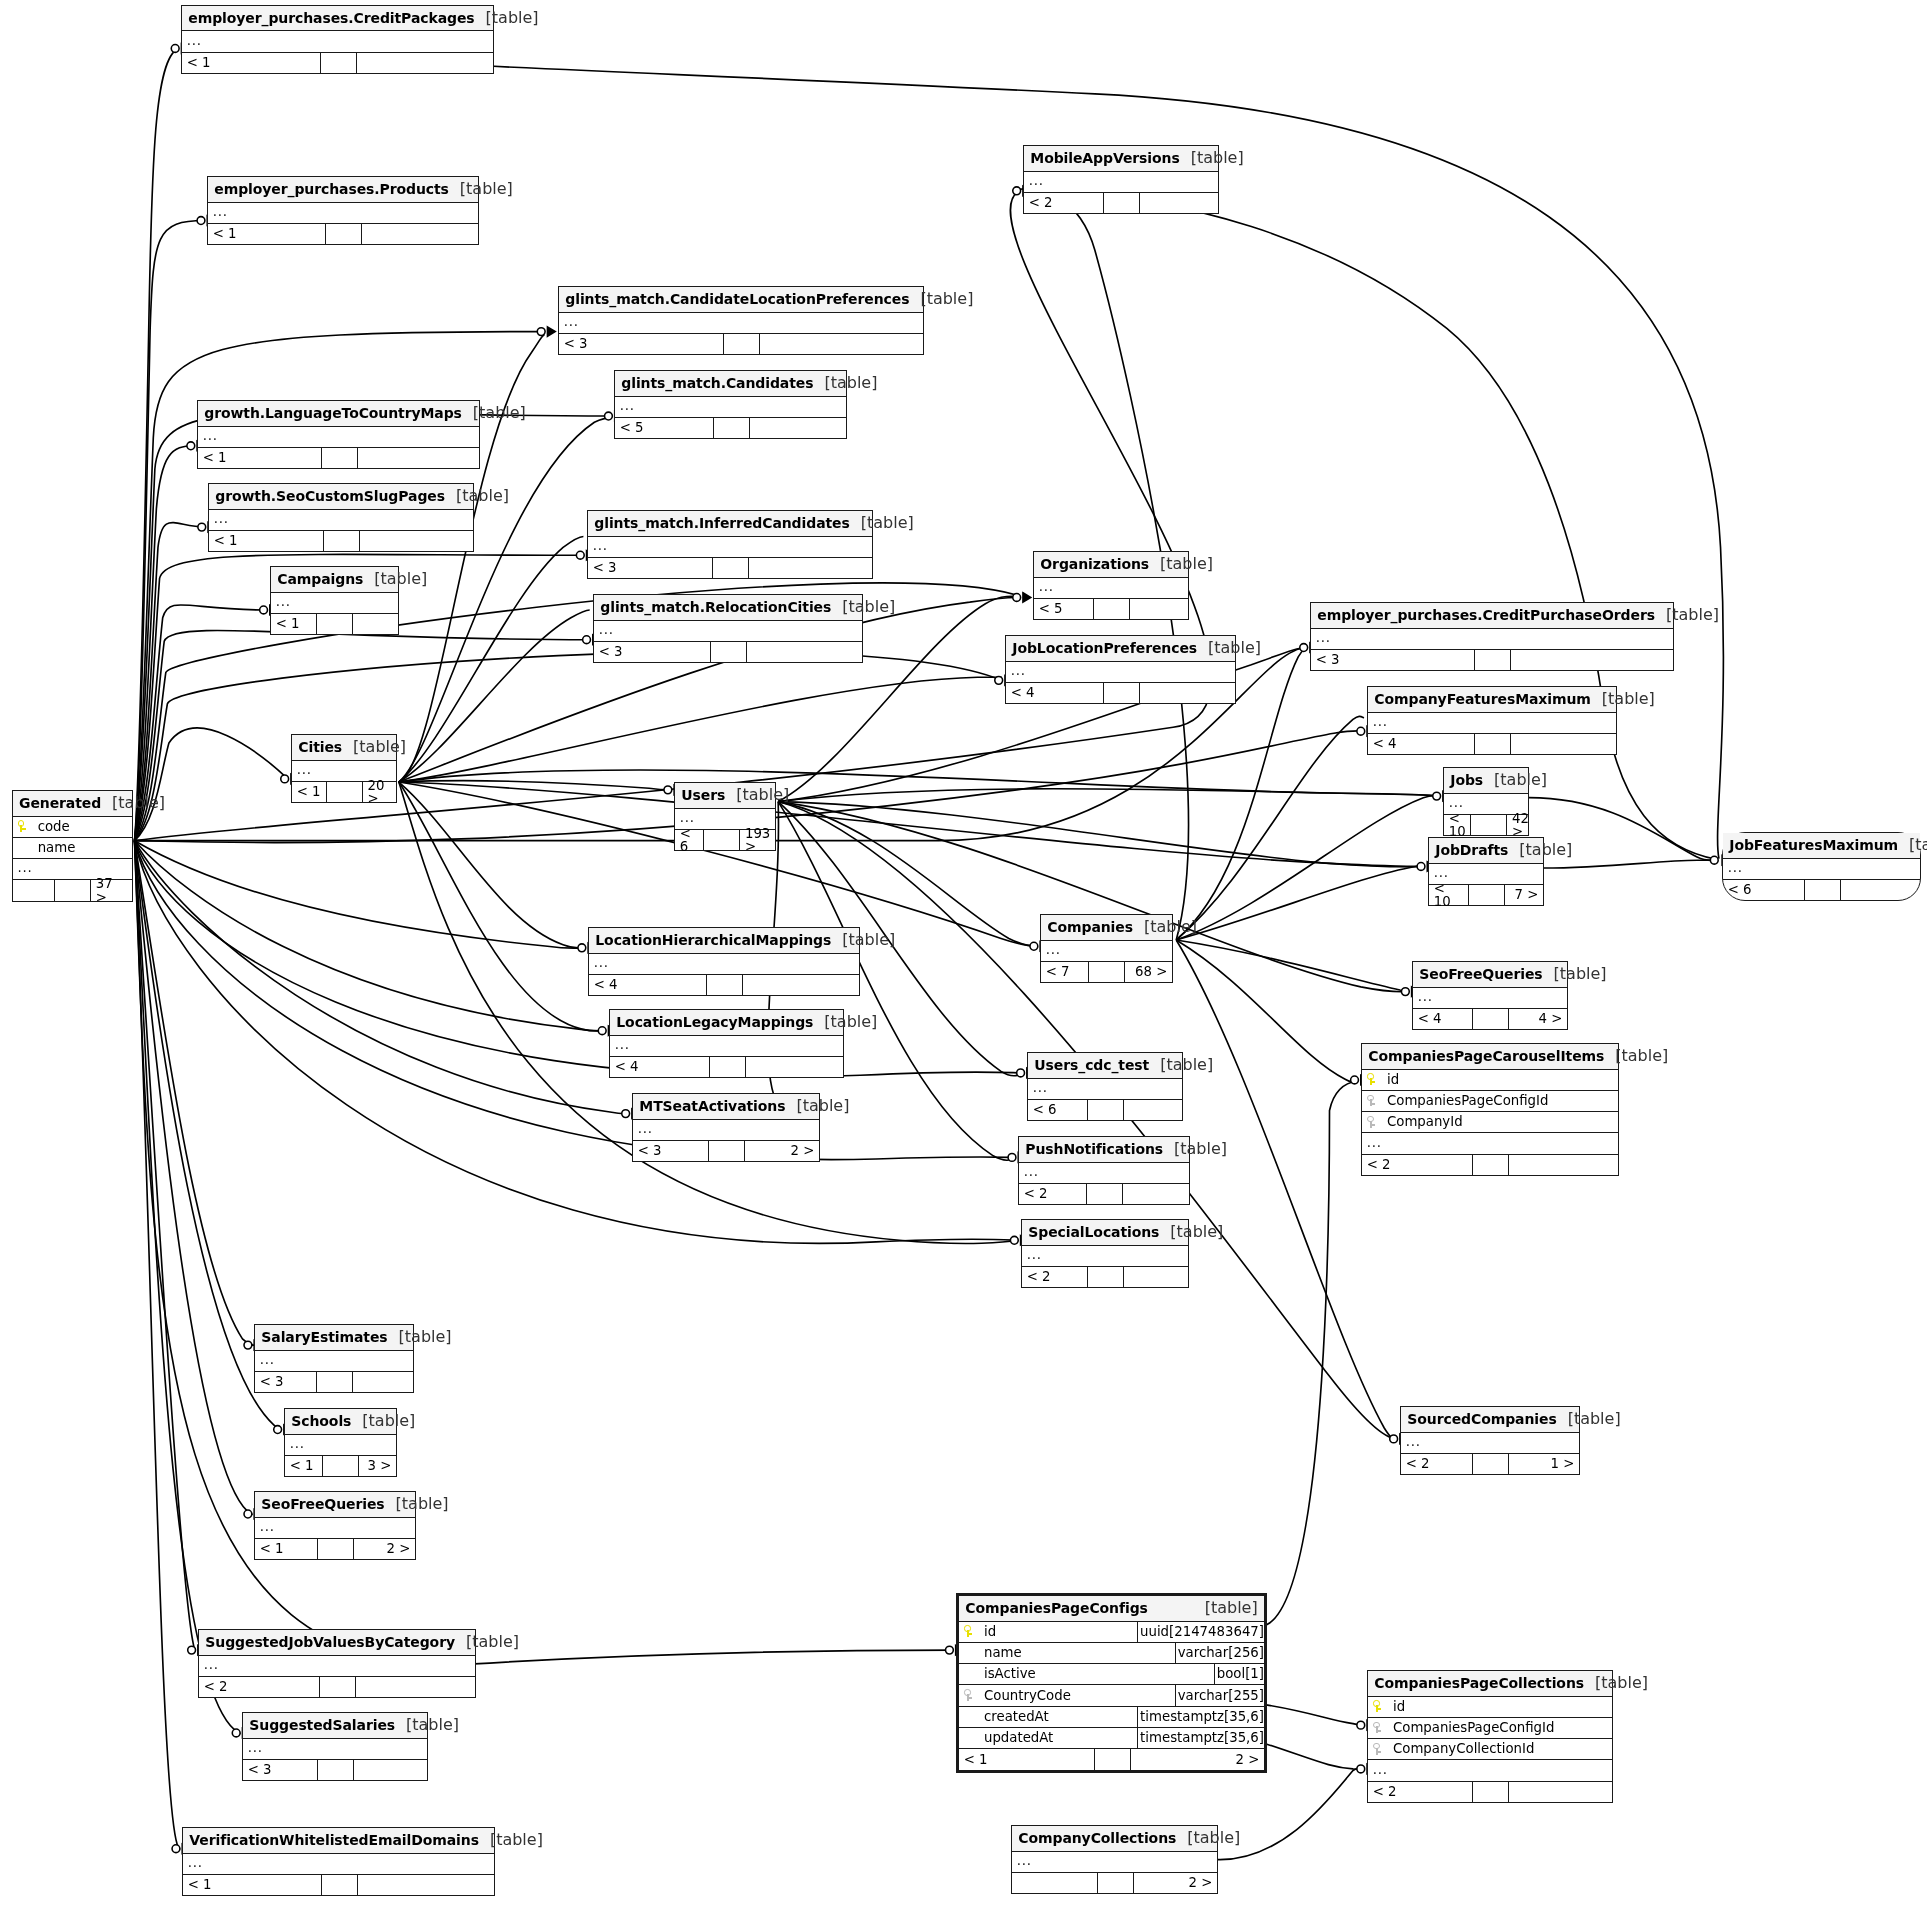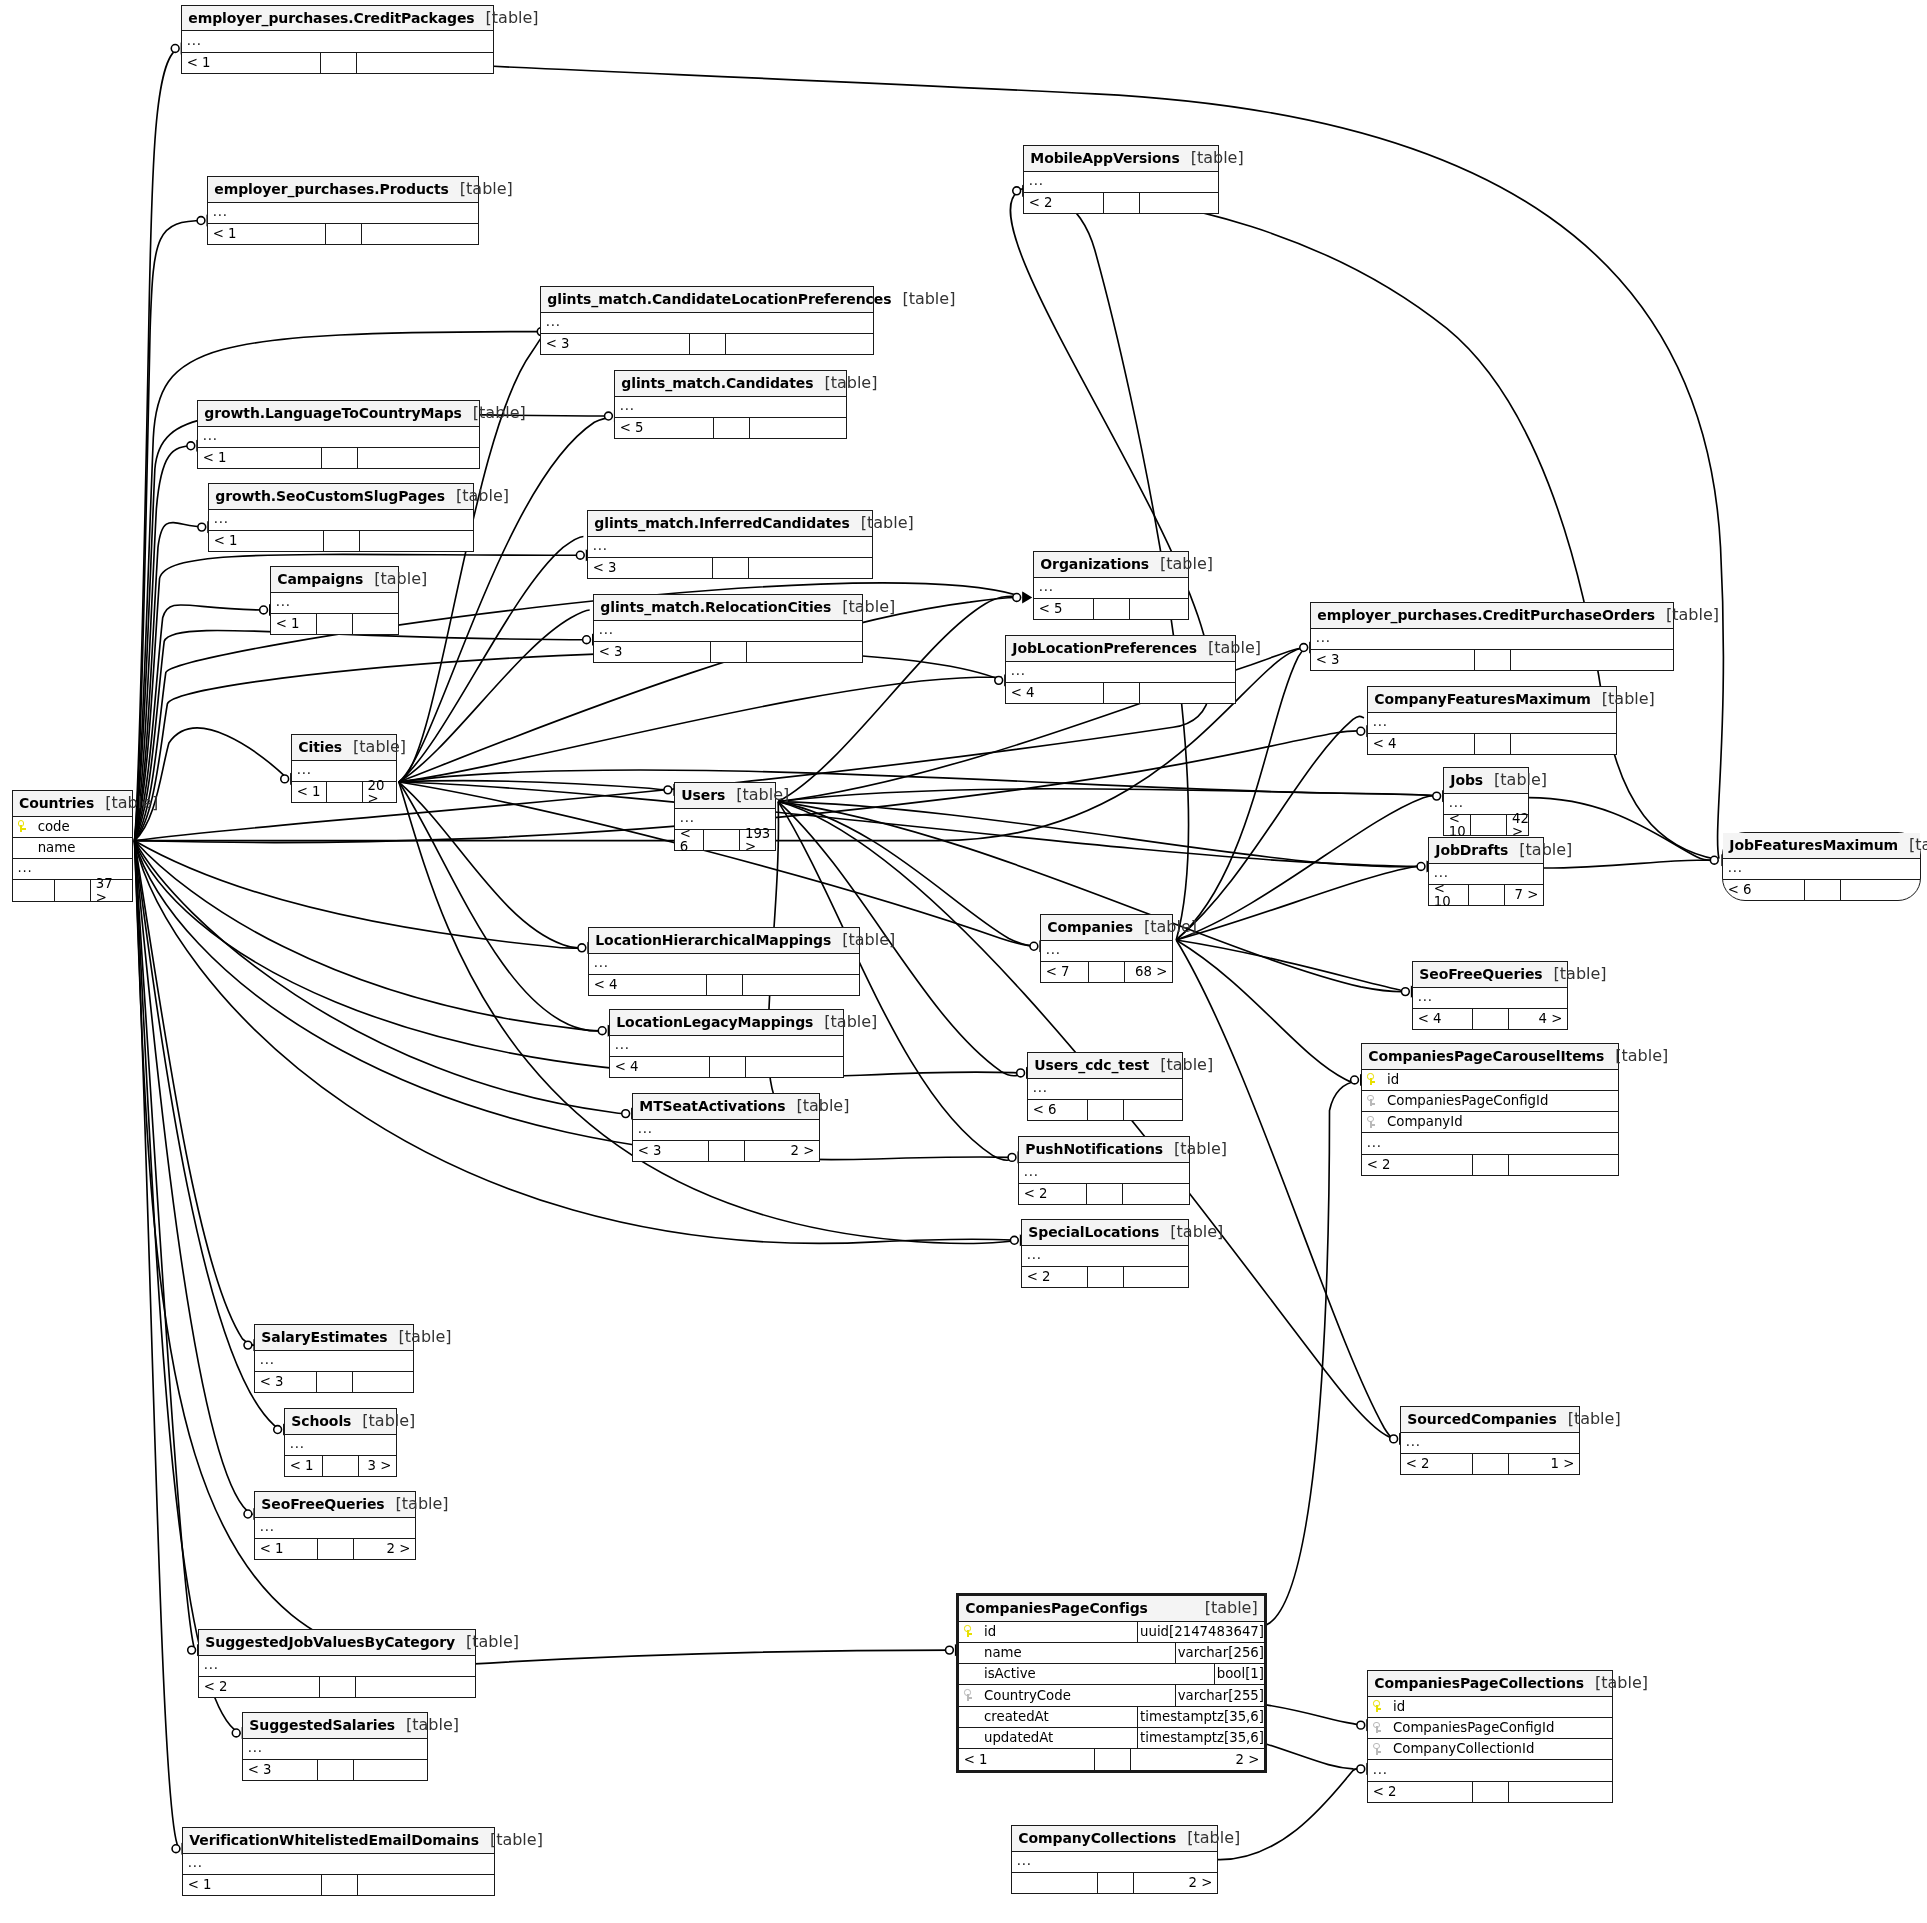--- a/index.html
+++ b/index.html
@@ -342,21 +342,21 @@
         <span class="tname">employer_purchases.Products</span>
         <span class="ttag">[table]</span>
       </div>
       <div class="dots">...</div>
       <div class="foot">
         <div class="fl">&lt; 1</div>
         <div class="fm"></div>
         <div class="fr"></div>
       </div>
     </div>
-    <div class="tbl" style="left: 540px; top: 286px; width: 334px;">
+    <div class="tbl" style="left: 558px; top: 286px; width: 366px;">
       <div class="thead">
         <span class="tname">glints_match.CandidateLocationPreferences</span>
         <span class="ttag">[table]</span>
       </div>
       <div class="dots">...</div>
       <div class="foot">
         <div class="fl">&lt; 3</div>
         <div class="fm"></div>
         <div class="fr"></div>
       </div>
@@ -524,21 +524,21 @@
       </div>
       <div class="dots">...</div>
       <div class="foot">
         <div class="fl">&lt; 10</div>
         <div class="fm"></div>
         <div class="fr">7 &gt;</div>
       </div>
     </div>
     <div class="tbl" style="left: 11.7px; top: 790px; width: 121px;">
       <div class="thead">
-        <span class="tname">Countries</span>
+        <span class="tname">Generated</span>
         <span class="ttag">[table]</span>
       </div>
       <div class="trow">
         <span class="key pk">
           <i class="head"></i>
           <i class="shaft"></i>
           <i class="tooth"></i>
         </span>
         <span class="cname">code</span>
       </div>

